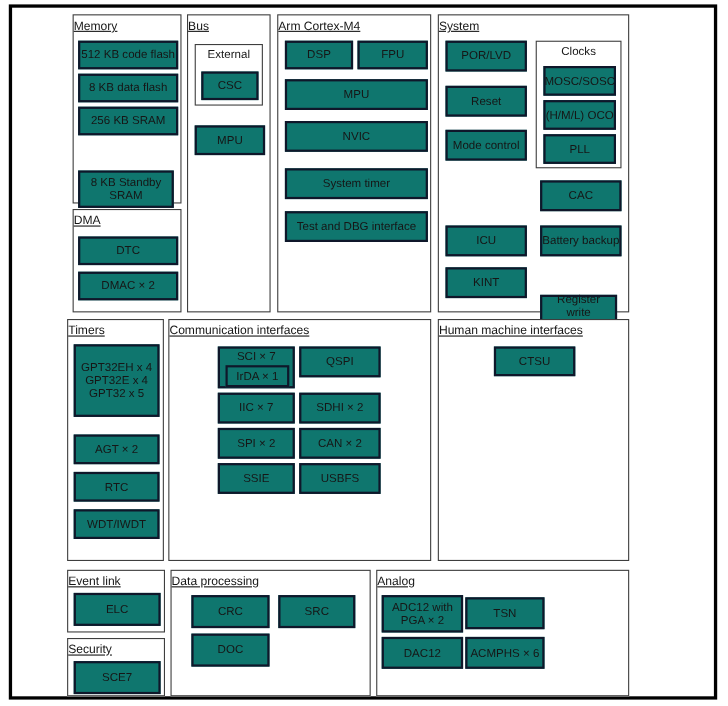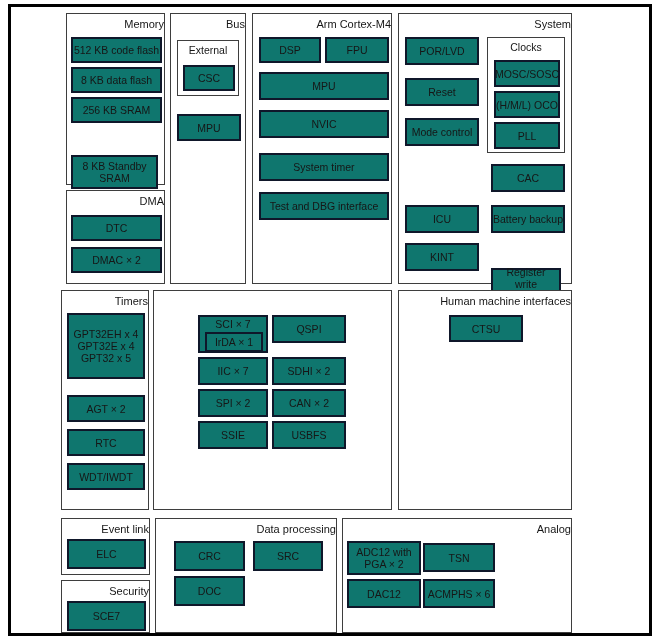--- a/index.html
+++ b/index.html
@@ -16,24 +16,25 @@
     border: 3px solid #000000;
     background: #ffffff;
   }
   .section {
     position: absolute;
     border: 1px solid #3e3e3e;
     background: #ffffff;
   }
   .sec-title {
     position: absolute; left: 0; right: 0; top: 3px;
-    text-align: right;
+    text-align: left;
     font-size: 11px;
     line-height: 14px;
     white-space: nowrap;
+    text-decoration: underline;
   }
   .ibox {
     position: absolute;
     border: 2px solid #0f172a;
     background: #0f766e;
     display: flex; align-items: center; justify-content: center;
     text-align: center;
     font-size: 10.5px;
     line-height: 12px;
     white-space: nowrap;
@@ -114,20 +115,21 @@
       <div>GPT32EH x 4</div>
       <div>GPT32E x 4</div>
       <div>GPT32 x 5</div>
     </div>
     <div class="ibox" style="left:5px;top:104px;width:74px;height:23px">AGT × 2</div>
     <div class="ibox" style="left:5px;top:138px;width:74px;height:23px">RTC</div>
     <div class="ibox" style="left:5px;top:172px;width:74px;height:23px">WDT/IWDT</div>
   </div>
 
   <div class="section" style="left:153px;top:290px;width:237px;height:218px">
+    <div class="sec-title">Communication interfaces</div>
     <div class="ibox" style="left:44px;top:24px;width:66px;height:34px;flex-direction:column;justify-content:flex-start">
       <div style="line-height:14px">SCI × 7</div>
       <div class="ibox" style="left:5px;top:15px;width:54px;height:16px">IrDA × 1</div>
     </div>
     <div class="ibox" style="left:118px;top:24px;width:70px;height:24px">QSPI</div>
     <div class="ibox" style="left:44px;top:66px;width:66px;height:24px">IIC × 7</div>
     <div class="ibox" style="left:118px;top:66px;width:70px;height:24px">SDHI × 2</div>
     <div class="ibox" style="left:44px;top:98px;width:66px;height:24px">SPI × 2</div>
     <div class="ibox" style="left:118px;top:98px;width:70px;height:24px">CAN × 2</div>
     <div class="ibox" style="left:44px;top:130px;width:66px;height:24px">SSIE</div>

